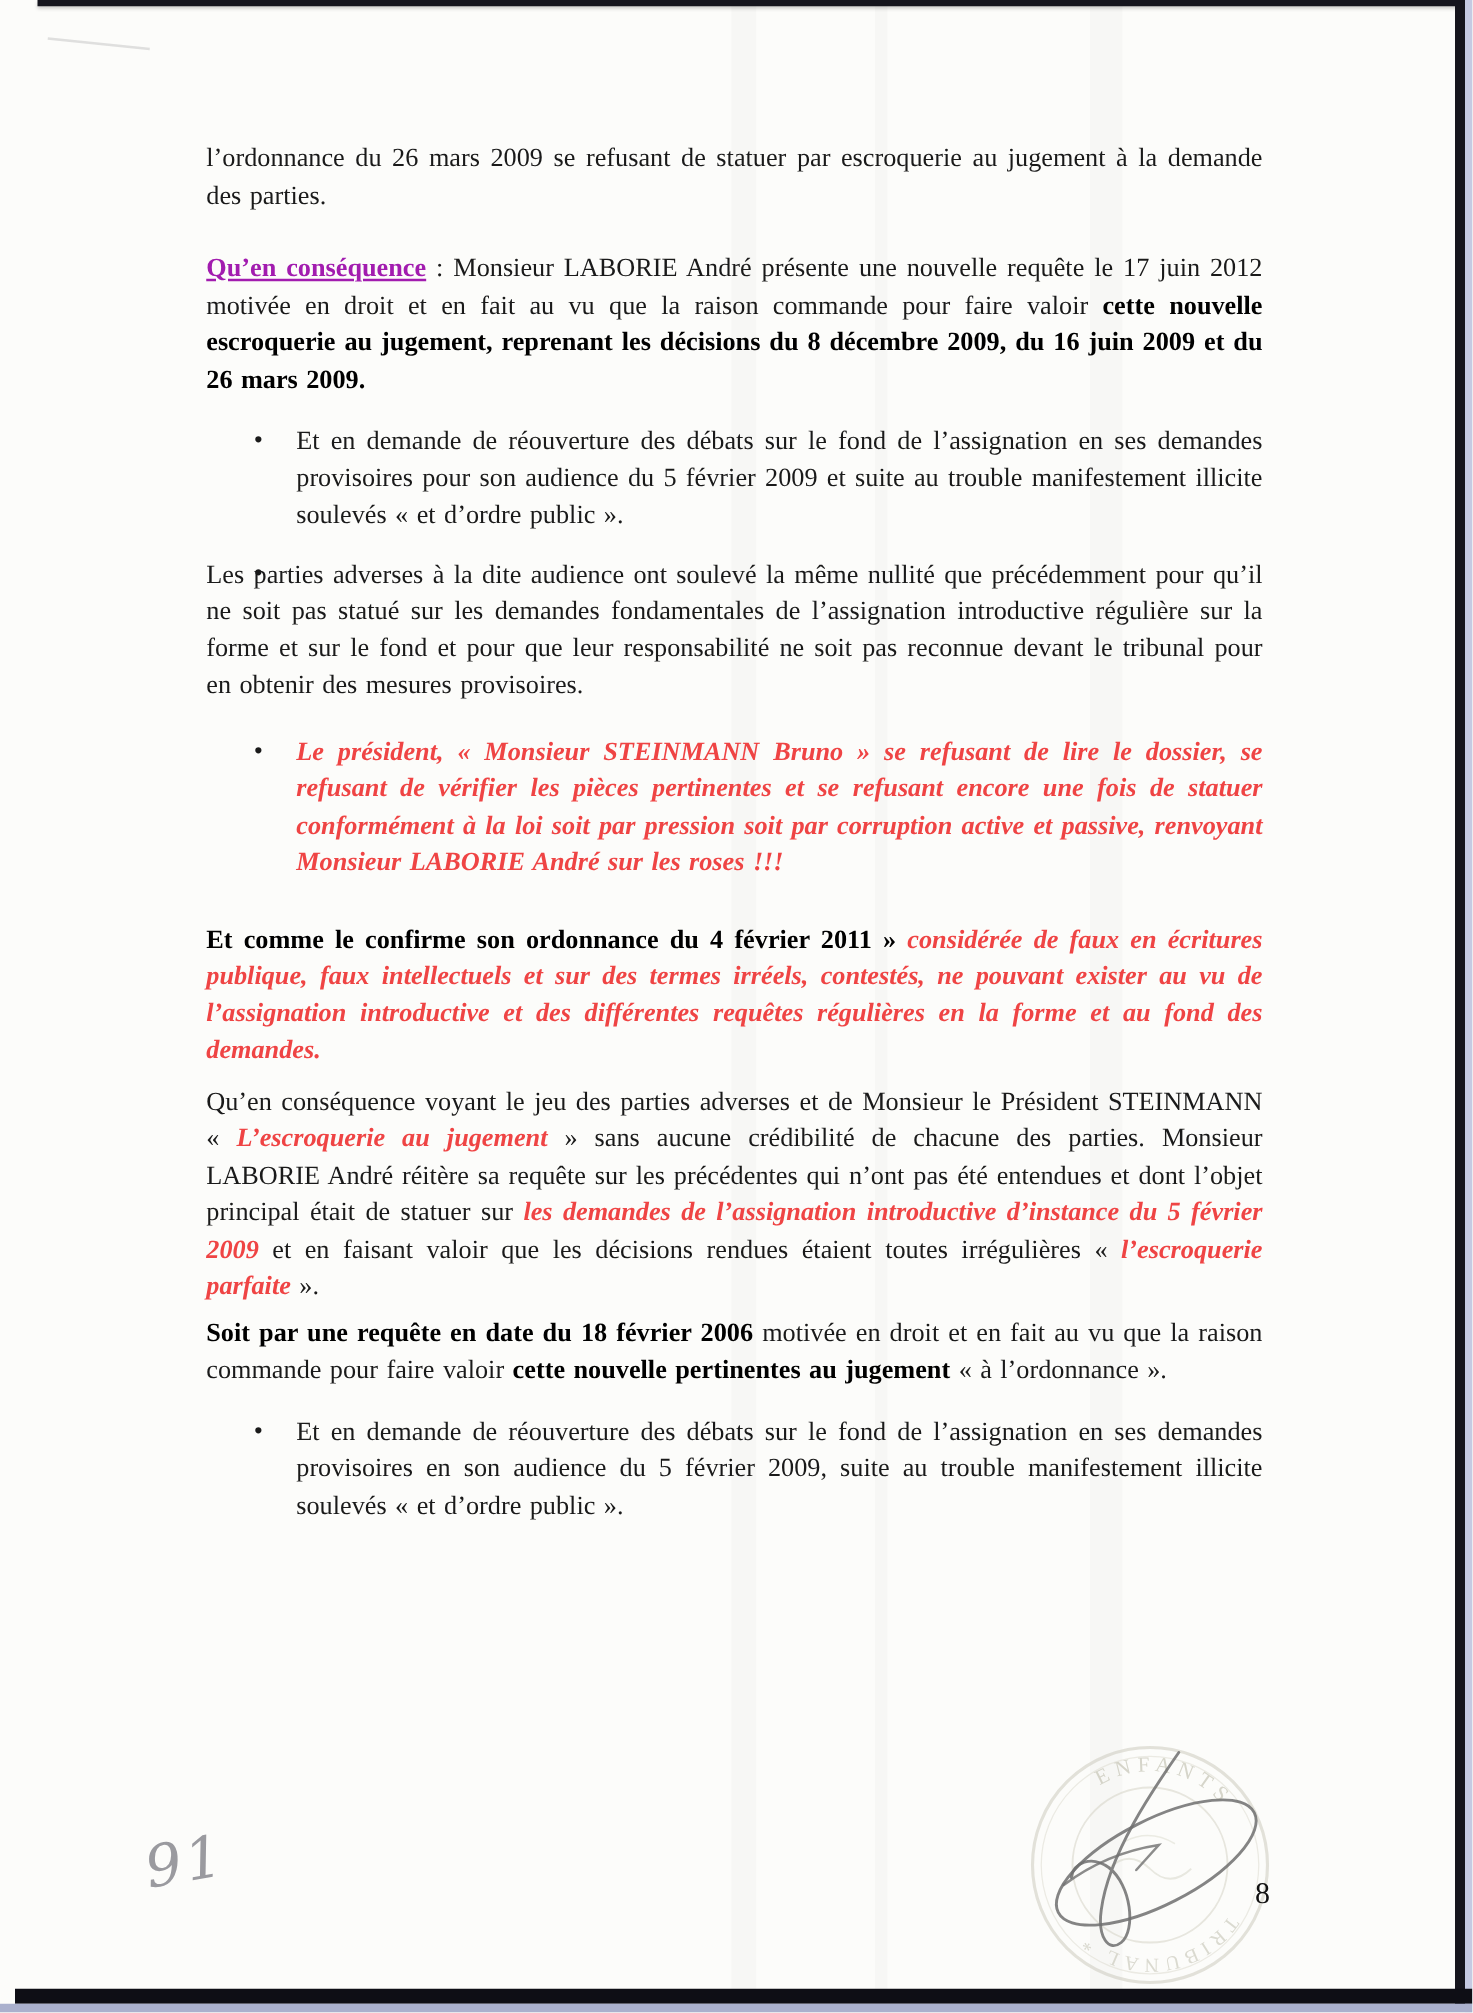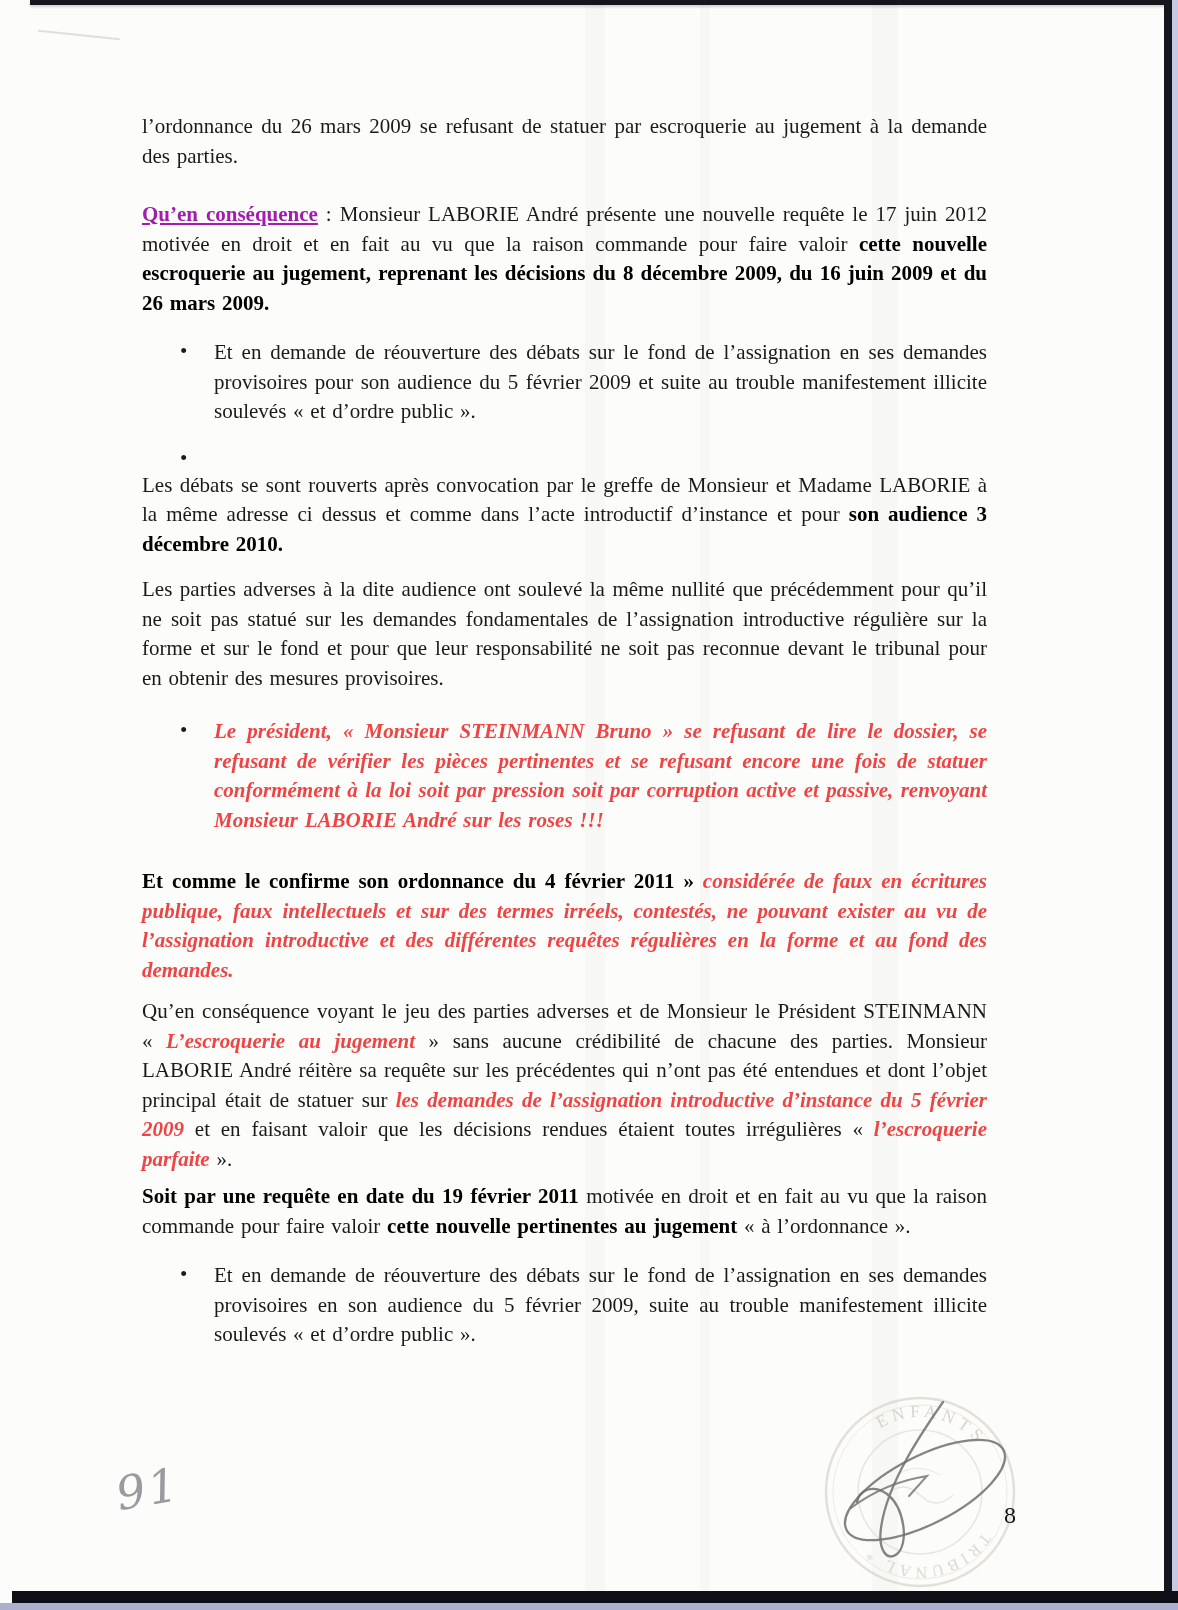--- a/index.html
+++ b/index.html
@@ -15,21 +15,21 @@
   .streak{position:absolute;top:0;bottom:0;background:rgba(110,110,100,0.035);}
   .scratch{position:absolute;background:#c6c6c6;opacity:.55;}
   
   .edge-top{position:absolute;left:30px;right:6px;top:0;height:5px;background:#15151d;box-shadow:0 2px 3px rgba(0,0,0,.18);}
   .edge-right{position:absolute;top:0;bottom:6px;right:6px;width:8px;background:#15151d;}
   .strip-right{position:absolute;top:0;bottom:0;right:0;width:6px;background:#c5cae2;}
   .edge-bottom{position:absolute;left:12px;right:0;bottom:7px;height:12px;background:#0e0e15;}
   .strip-bottom{position:absolute;left:0;right:0;bottom:0;height:7px;background:#aab0cd;}
   
   .content{
-    position:absolute;left:142px;top:0;width:845px;z-index:2;
+    position:absolute;left:165px;top:0;width:845px;z-index:2;
     font-size:21px;line-height:29.5px;
     text-align:justify;word-spacing:1.5px;
   }
   .para{margin:0;}
   .b{font-weight:bold;color:#000;}
   .bu{font-weight:bold;color:#a21caf;text-decoration:underline;}
   .bi{font-weight:bold;font-style:italic;color:#ef4444;}
   .bullet{position:relative;padding-left:72px;}
   .marker{position:absolute;left:38px;top:-1px;font-size:21px;}
   
@@ -79,34 +79,33 @@
 
     <div class="bullet" style="margin-top:20px">
       <span class="marker">•</span>
       <span>Et en demande de réouverture des débats sur le fond de l’assignation en ses demandes provisoires pour son audience du 5 février 2009 et suite au trouble manifestement illicite soulevés « et d’ordre public ».</span>
     </div>
 
     <div class="bullet" style="margin-top:18px">
       <span class="marker">•</span>
     </div>
 
-    <p class="para" style="margin-top:44px"><span>Les débats se sont rouverts après convocation par le greffe de Monsieur et Madame LABORIE à la même adresse ci dessus et comme dans l’acte introductif d’instance et pour </span><span class="b">son audience 3 décembre 2010.</span></p>
 
     <p class="para" style="margin-top:16px"><span>Les parties adverses à la dite audience ont soulevé la même nullité que précédemment pour qu’il ne soit pas statué sur les demandes fondamentales de l’assignation introductive régulière sur la forme et sur le fond et pour que leur responsabilité ne soit pas reconnue devant le tribunal pour en obtenir des mesures provisoires.</span></p>
 
     <div class="bullet" style="margin-top:24px">
       <span class="marker">•</span>
       <span class="bi">Le président, « Monsieur STEINMANN Bruno » se refusant de lire le dossier, se refusant de vérifier les pièces pertinentes et se refusant encore une fois de statuer conformément à la loi soit par pression soit par corruption active et passive, renvoyant Monsieur LABORIE André sur les roses !!!</span>
     </div>
 
     <p class="para" style="margin-top:32px"><span class="b">Et comme le confirme son ordonnance du 4 février 2011 » </span><span class="bi">considérée de faux en écritures publique, faux intellectuels et sur des termes irréels, contestés, ne pouvant exister au vu de l’assignation introductive et des différentes requêtes régulières en la forme et au fond des demandes.</span></p>
 
     <p class="para" style="margin-top:12px"><span>Qu’en conséquence voyant le jeu des parties adverses et de Monsieur le Président STEINMANN « </span><span class="bi">L’escroquerie au jugement</span><span> » sans aucune crédibilité de chacune des parties.  Monsieur LABORIE André réitère sa requête sur les précédentes qui n’ont pas été entendues et dont l’objet principal était de statuer sur </span><span class="bi">les demandes de l’assignation introductive d’instance du 5 février 2009</span><span> et en faisant valoir que les décisions rendues étaient toutes irrégulières « </span><span class="bi">l’escroquerie parfaite</span><span> ».</span></p>
 
-    <p class="para" style="margin-top:8px"><span class="b">Soit par une requête en date du 19 février 2011</span><span> motivée en droit et en fait au vu que la raison commande pour faire valoir </span><span class="b">cette nouvelle pertinentes au jugement</span><span> « à l’ordonnance ».</span></p>
+    <p class="para" style="margin-top:8px"><span class="b">Soit par une requête en date du 18 février 2006</span><span> motivée en droit et en fait au vu que la raison commande pour faire valoir </span><span class="b">cette nouvelle pertinentes au jugement</span><span> « à l’ordonnance ».</span></p>
 
     <div class="bullet" style="margin-top:20px">
       <span class="marker">•</span>
       <span>Et en demande de réouverture des débats sur le fond de l’assignation en ses demandes provisoires en son audience du 5 février 2009, suite au trouble manifestement illicite soulevés « et d’ordre public ».</span>
     </div>
 
   </div>
 
   <svg class="signature" width="300" height="200" viewBox="0 0 300 200">
     <ellipse cx="150" cy="100" rx="88" ry="34" transform="rotate(-27 150 100)" fill="none" stroke="#6f6f6f" stroke-width="2.3" opacity="0.85"></ellipse>

